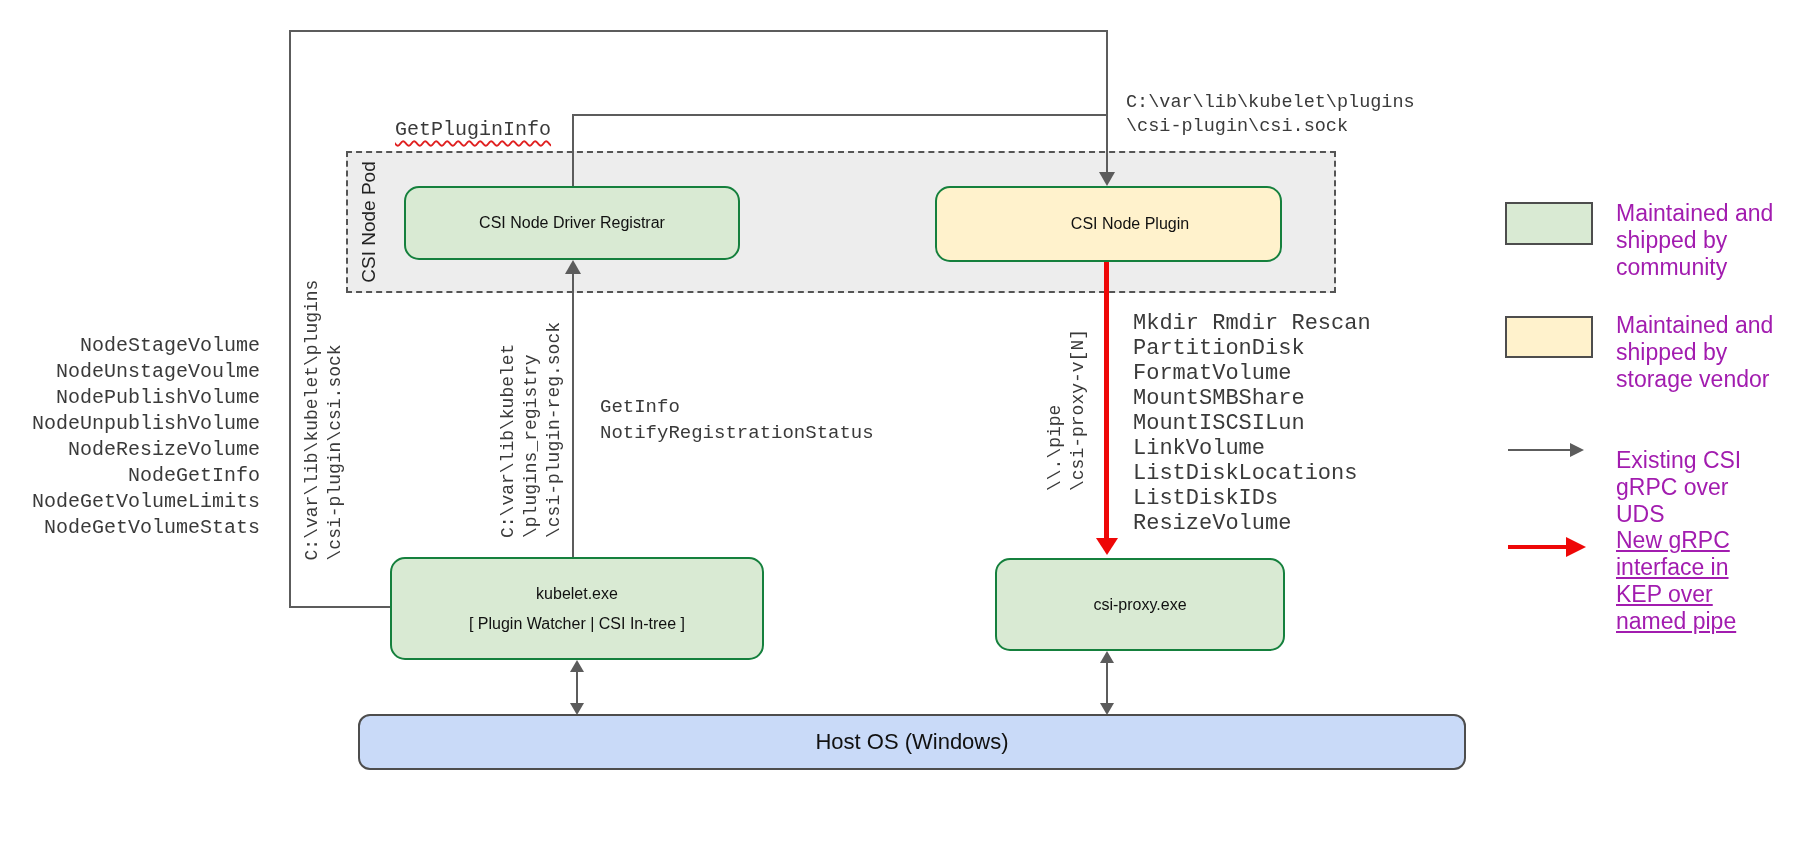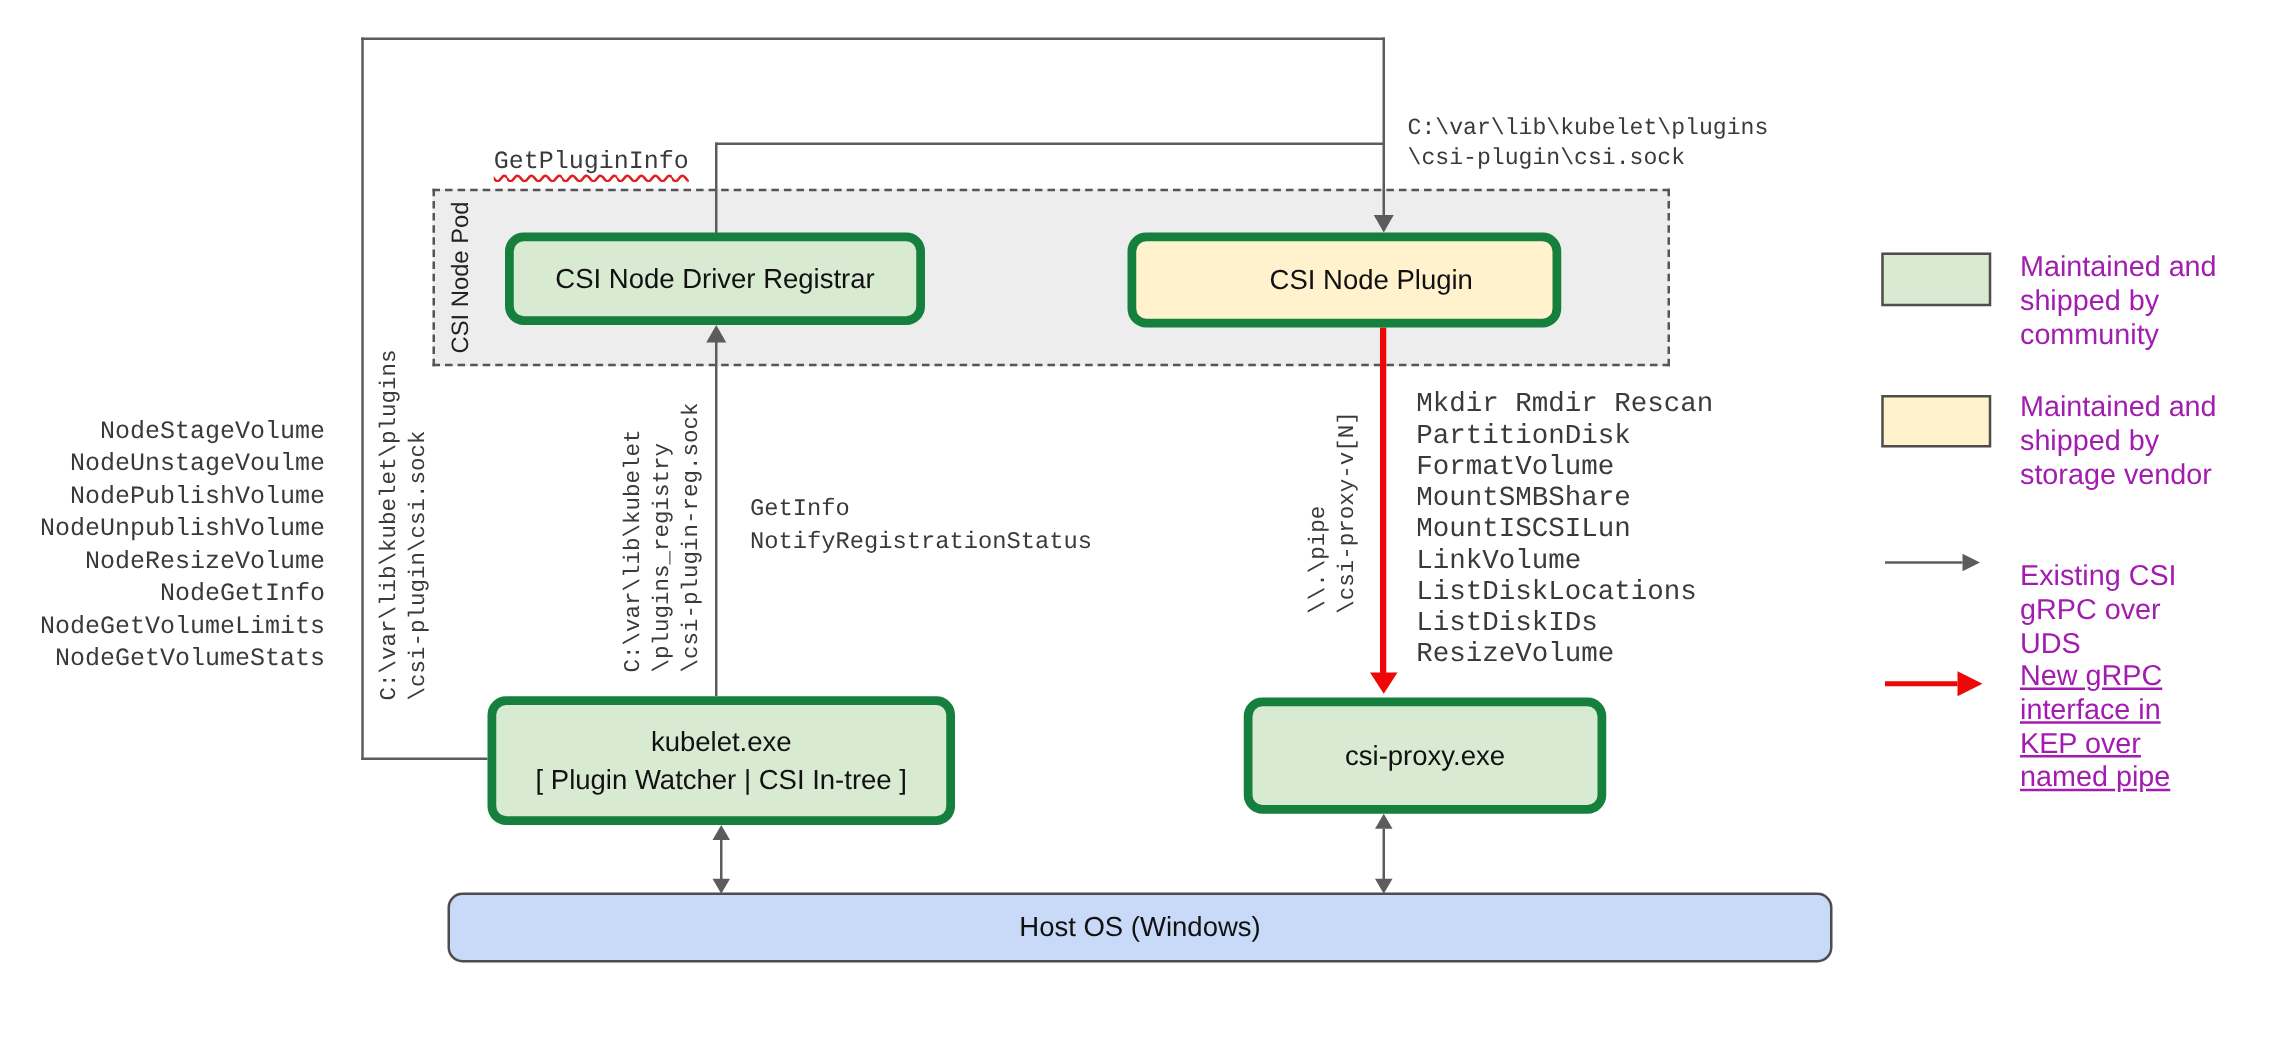--- a/index.html
+++ b/index.html
@@ -14,23 +14,23 @@
   .tri{position:absolute;width:0;height:0;z-index:2;}
   .tri-down{border-left:8px solid transparent;border-right:8px solid transparent;border-top:14px solid #5c5c5c;}
   .tri-up{border-left:8px solid transparent;border-right:8px solid transparent;border-bottom:14px solid #5c5c5c;}
   .tri-down-sm{border-left:7px solid transparent;border-right:7px solid transparent;border-top:12px solid #5c5c5c;}
   .tri-up-sm{border-left:7px solid transparent;border-right:7px solid transparent;border-bottom:12px solid #5c5c5c;}
   .tri-down-red{border-left:11px solid transparent;border-right:11px solid transparent;border-top:17px solid #ee0707;}
   .tri-right{border-top:7px solid transparent;border-bottom:7px solid transparent;border-left:14px solid #5c5c5c;}
   .tri-right-red{border-top:10px solid transparent;border-bottom:10px solid transparent;border-left:20px solid #ee0707;}
   
   .node{
-    position:absolute;border:7px solid #15803d;border-radius:15px;
+    position:absolute;border:2px solid #15803d;border-radius:15px;
     display:flex;align-items:center;justify-content:center;text-align:center;
-    font-size:22px;line-height:30px;white-space:pre-line;z-index:3;box-sizing:border-box;
+    font-size:16px;line-height:30px;white-space:pre-line;z-index:3;box-sizing:border-box;
   }
   .pod{
     position:absolute;left:346px;top:151px;width:990px;height:142px;
     background:#ededed;border:2px dashed #555;z-index:1;box-sizing:border-box;
   }
   .hostbar{
     position:absolute;border:2px solid #4d4d4d;border-radius:12px;
     display:flex;align-items:center;justify-content:center;
     font-size:22px;z-index:3;box-sizing:border-box;
   }
@@ -84,21 +84,21 @@
   <div class="vl" style="left:576px;top:672px;width:2px;height:32px;"></div>
   <div class="tri tri-up-sm" style="left:570px;top:660px;"></div>
   <div class="tri tri-down-sm" style="left:570px;top:703px;"></div>
 
   <div class="vl" style="left:1106px;top:663px;width:2px;height:41px;"></div>
   <div class="tri tri-up-sm" style="left:1100px;top:651px;"></div>
   <div class="tri tri-down-sm" style="left:1100px;top:703px;"></div>
 
   <div class="node" style="left: 404px; top: 186px; width: 336px; height: 74px; background-color: rgb(217, 234, 211);">CSI Node Driver Registrar</div>
 
-  <div class="node" style="left: 902px; top: 186px; width: 347px; height: 76px; background-color: rgb(255, 242, 204); padding-left: 43px;">CSI Node Plugin</div>
+  <div class="node" style="left: 935px; top: 186px; width: 347px; height: 76px; background-color: rgb(255, 242, 204); padding-left: 43px;">CSI Node Plugin</div>
 
   <div class="node" style="left: 390px; top: 557px; width: 374px; height: 103px; background-color: rgb(217, 234, 211);">kubelet.exe
 [ Plugin Watcher | CSI In-tree ]</div>
 
   <div class="node" style="left: 963px; top: 558px; width: 290px; height: 93px; background-color: rgb(217, 234, 211); margin-left: 32px;">csi-proxy.exe</div>
 
   <div class="hostbar" style="left: 358px; top: 714px; width: 1108px; height: 56px; background-color: rgb(201, 218, 248);">Host OS (Windows)</div>
 
   <div class="mono squiggle" style="left:395px;top:118px;font-size:20px;">GetPluginInfo</div>
 

